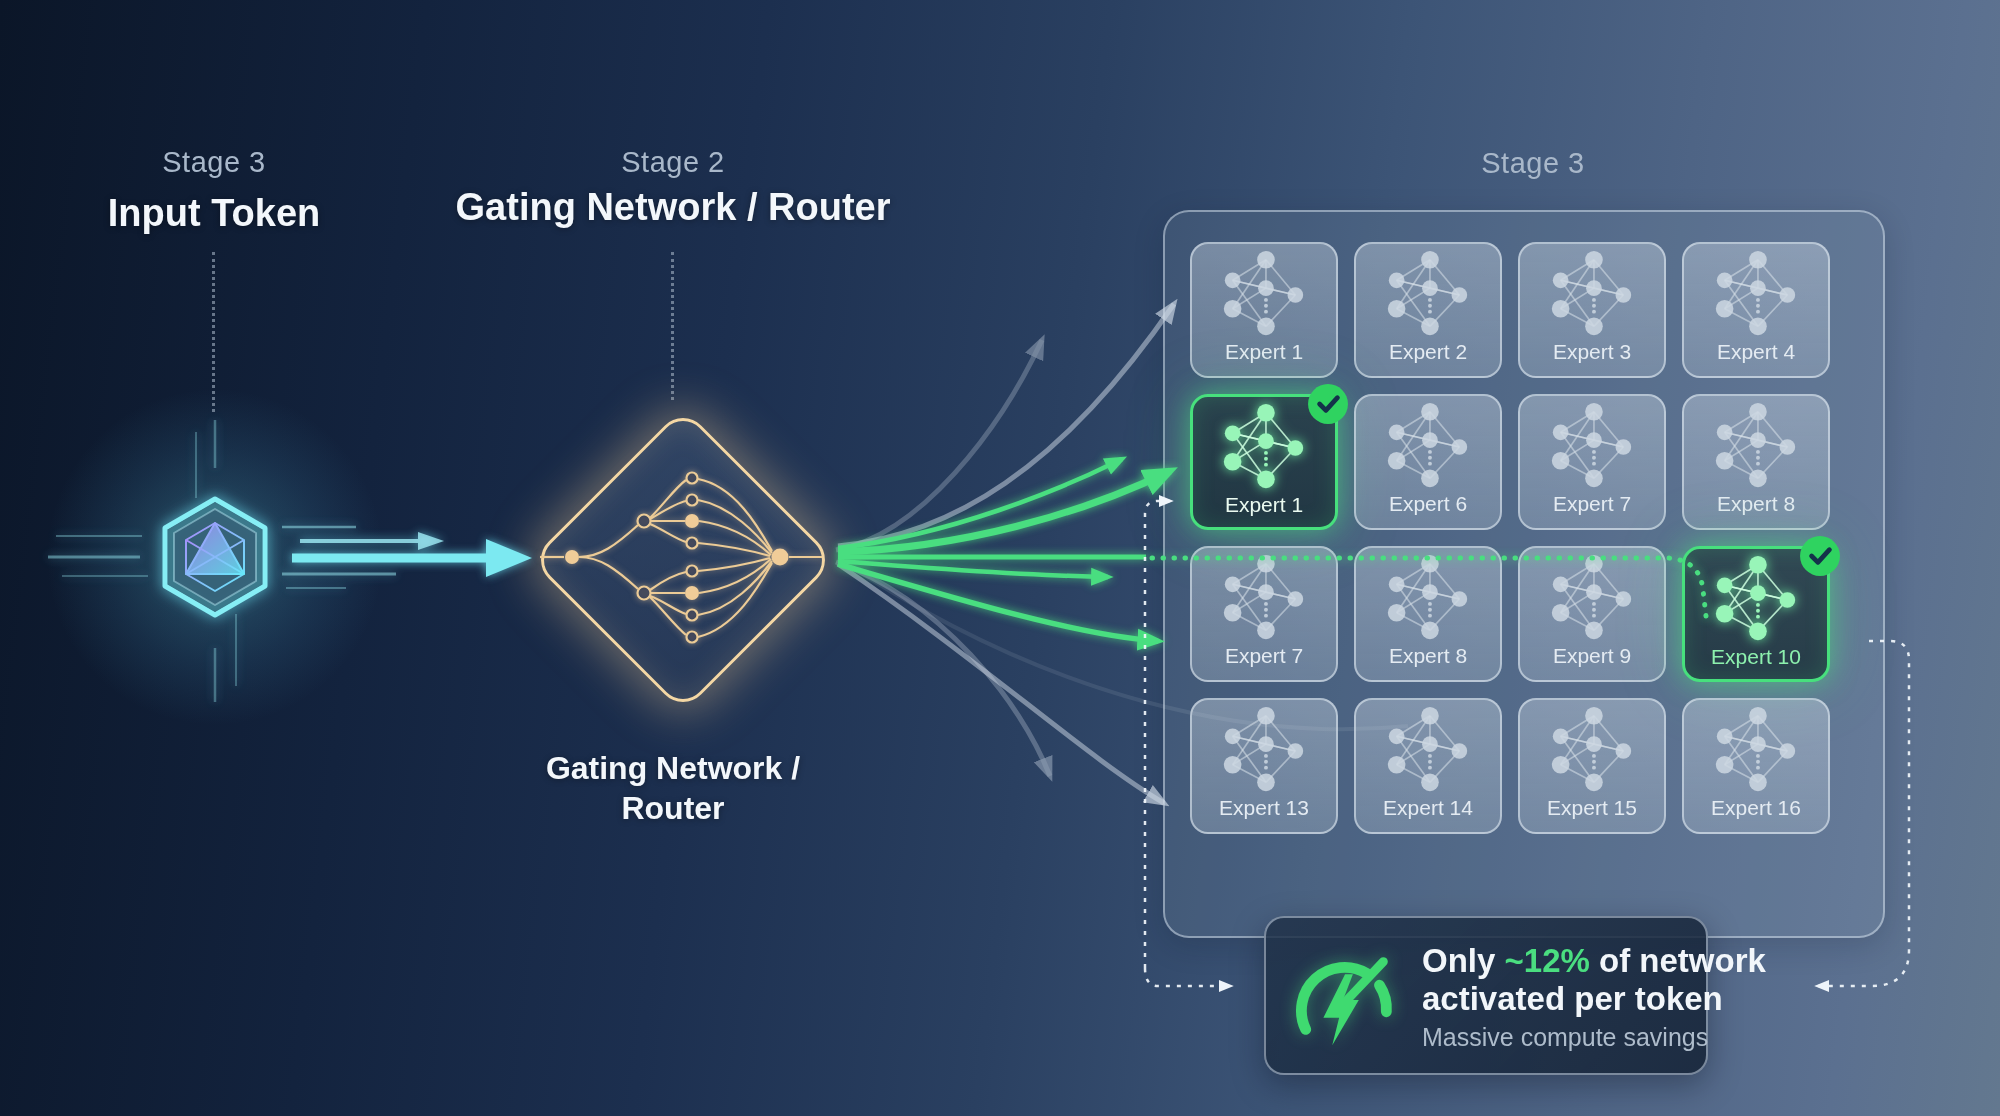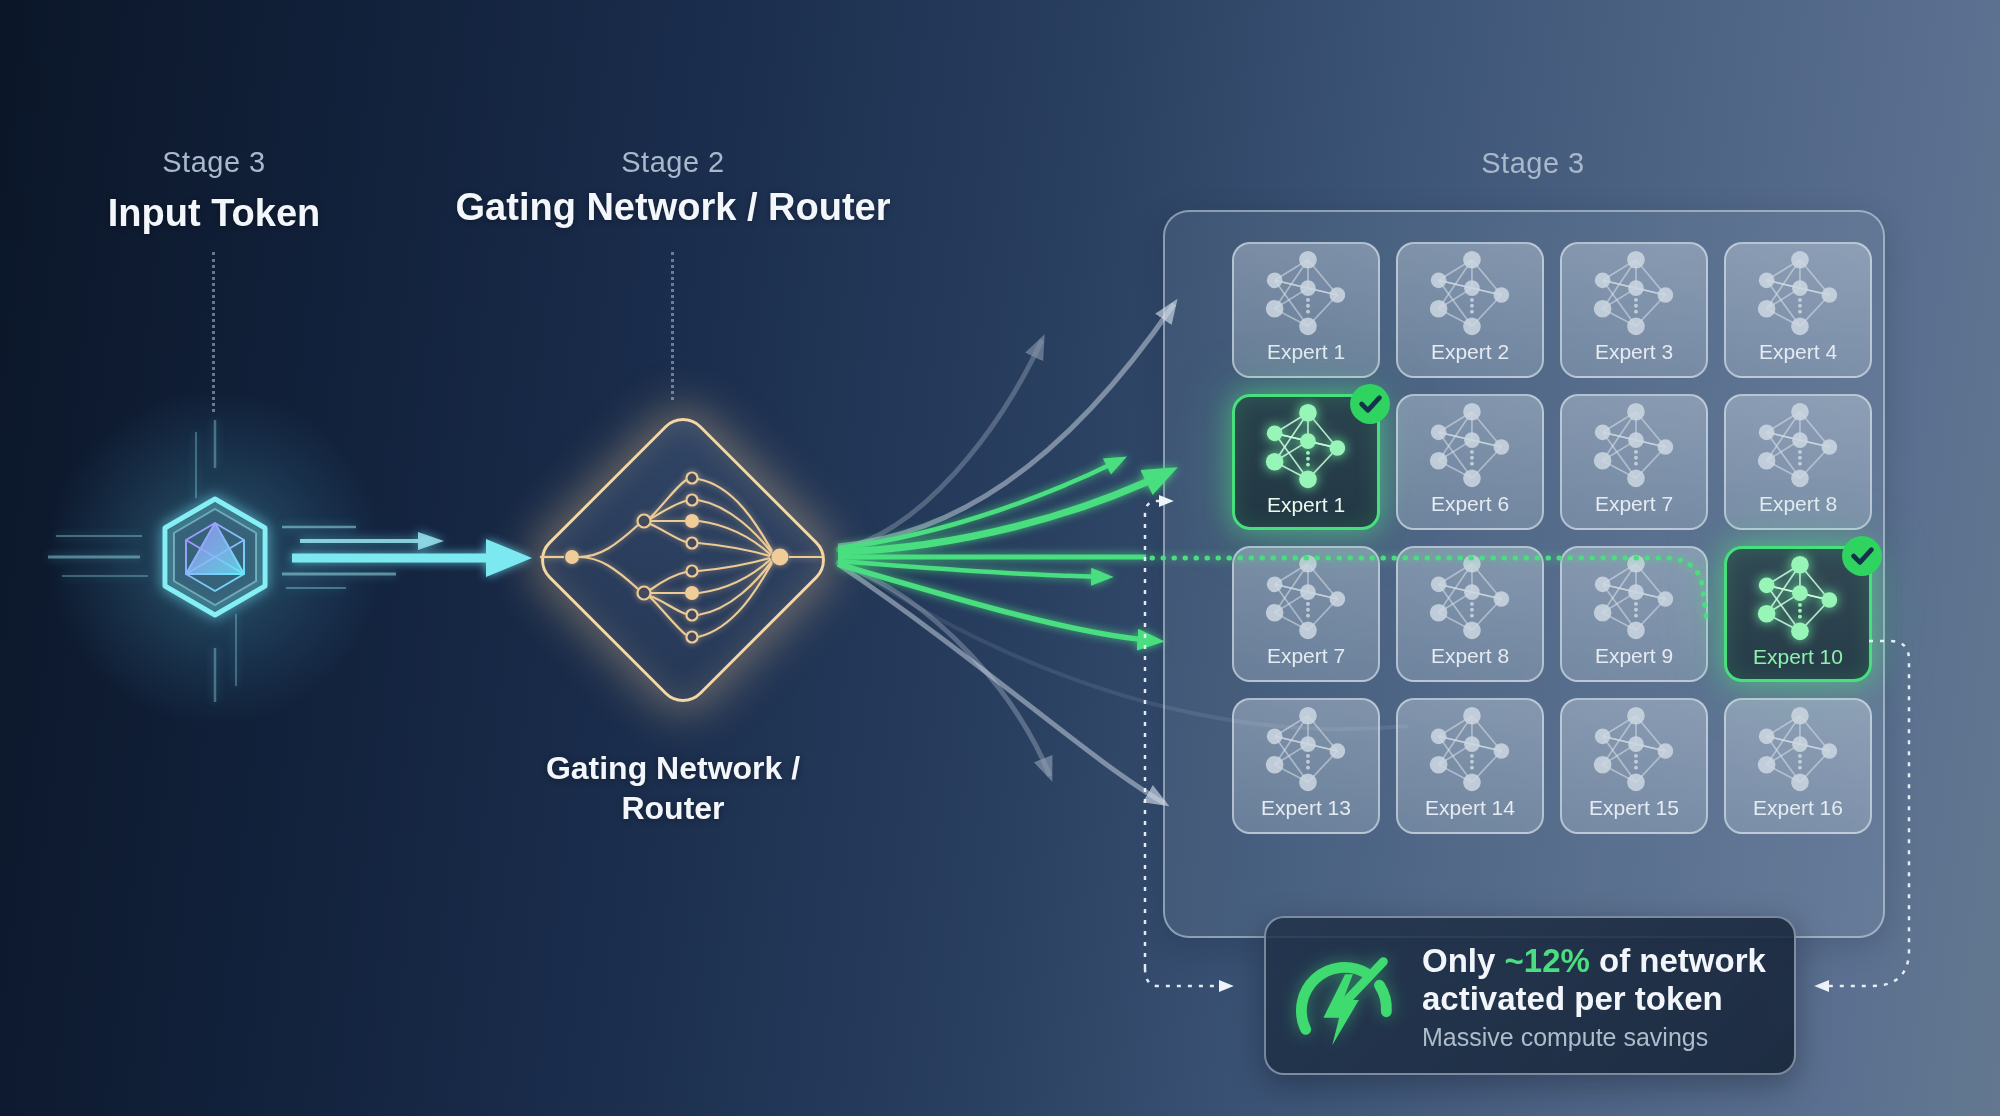--- a/index.html
+++ b/index.html
@@ -21,42 +21,42 @@
     border:3px solid #f4d7a4;border-radius:26px;
     background:linear-gradient(135deg,rgba(66,88,120,.55),rgba(42,60,90,.7));
     box-shadow:0 0 46px 10px rgba(242,204,150,.38),inset 0 0 30px rgba(242,204,150,.16);}
   .gating-caption{left:673px;top:748px;width:480px;transform:translateX(-50%);
     color:#f3f7fb;font-size:32px;font-weight:bold;text-align:center;line-height:40px;
     text-shadow:0 1px 6px rgba(0,0,0,.35);}
   
   .panel{left:1163px;top:210px;width:722px;height:728px;border-radius:26px;box-sizing:border-box;
     border:2.5px solid rgba(224,234,244,.48);background:rgba(170,190,212,.13);
     box-shadow:0 8px 30px rgba(10,20,40,.18);}
-  #expert-grid{left:1232px;top:242px;display:grid;
+  #expert-grid{left:1190px;top:242px;display:grid;
     grid-template-columns:repeat(4,148px);grid-template-rows:repeat(4,136px);
     column-gap:28px;row-gap:29px;gap:16px;}
   .expert-card{position:relative;box-sizing:border-box;border-radius:18px;
     border:2px solid rgba(232,240,248,.55);
     background:linear-gradient(180deg,rgba(206,218,230,.40),rgba(178,194,210,.33));
     display:flex;flex-direction:column;align-items:center;padding-top:2px;}
   .expert-card .glyph{width:148px;height:98px;}
   .expert-card .g-edges line{stroke:rgba(216,225,233,.55);stroke-width:1.7;}
   .expert-card .g-nodes circle{fill:#ccd7e2;opacity:.85;}
   .expert-label{font-size:21px;color:#e4ebf2;margin-top:-4px;white-space:nowrap;}
   .expert-card.active{
     background:linear-gradient(180deg,rgba(33,57,62,.74),rgba(24,45,53,.80));
     border:3.5px solid #47e07d;
     box-shadow:0 0 26px rgba(74,222,128,.55),0 0 64px rgba(74,222,128,.25),inset 0 0 22px rgba(74,222,128,.18);}
   .expert-card.active .g-edges line{stroke:rgba(205,255,223,.85);}
   .expert-card.active .g-nodes circle{fill:#98f5b8;opacity:1;}
   .expert-card.active .glyph{filter:drop-shadow(0 0 6px rgba(110,240,160,.9));}
   .expert-card.active .expert-label{color:#eafaf0;}
   .check{position:absolute;top:-14px;right:-14px;width:42px;height:42px;}
   
-  .badge{left:1264px;top:916px;width:532px;height:159px;border-radius:20px;box-sizing:border-box;
+  .badge{left:1264px;top:916px;width:444px;height:159px;border-radius:20px;box-sizing:border-box;
     border:2px solid rgba(198,212,228,.55);
     background:linear-gradient(135deg,rgba(32,50,73,.85),rgba(22,36,56,.88));
     box-shadow:0 10px 32px rgba(5,12,25,.35);
     display:flex;flex-direction:row;align-items:center;}
   .badge-icon{margin-left:22px;width:118px;height:112px;flex:0 0 auto;
     filter:drop-shadow(0 0 8px rgba(74,222,128,.45));}
   .badge-text{margin-left:16px;padding-top:2px;}
   .badge-line{font-size:33px;font-weight:bold;color:#f2f6fa;line-height:38px;white-space:nowrap;}
   .badge-highlight{color:#4ade80;}
   .badge-sub{font-size:25px;color:#aebccb;margin-top:5px;white-space:nowrap;}

